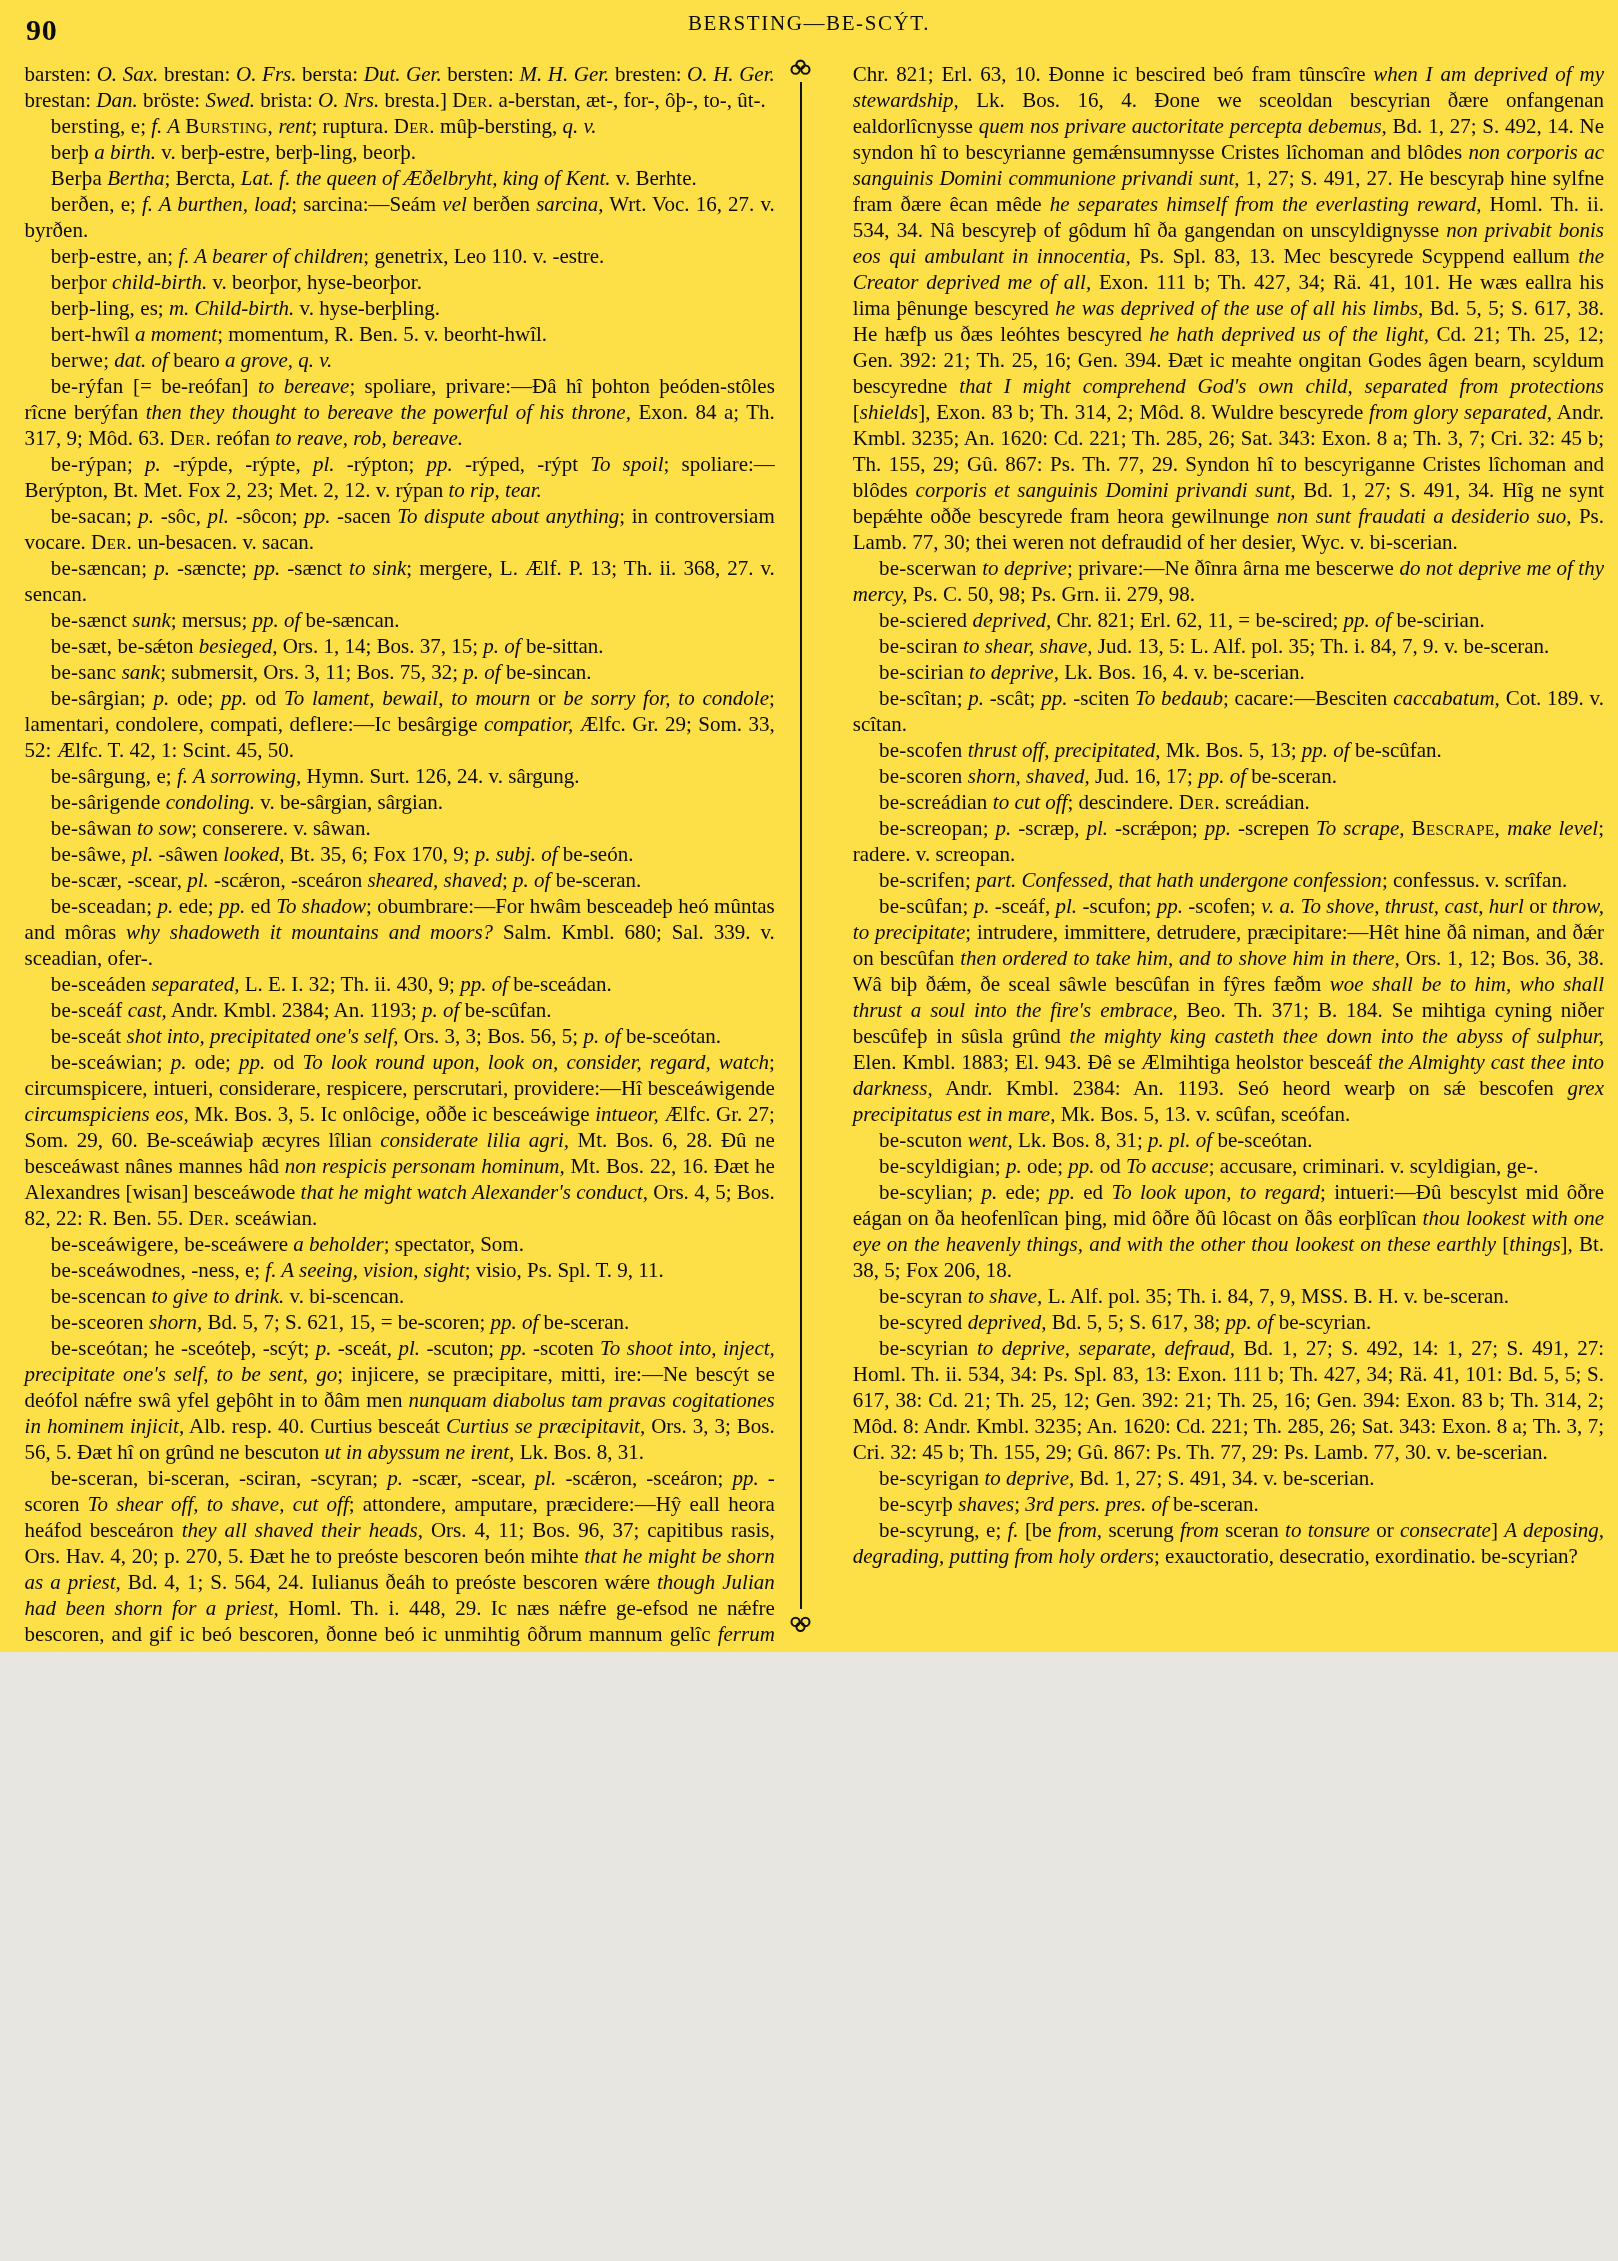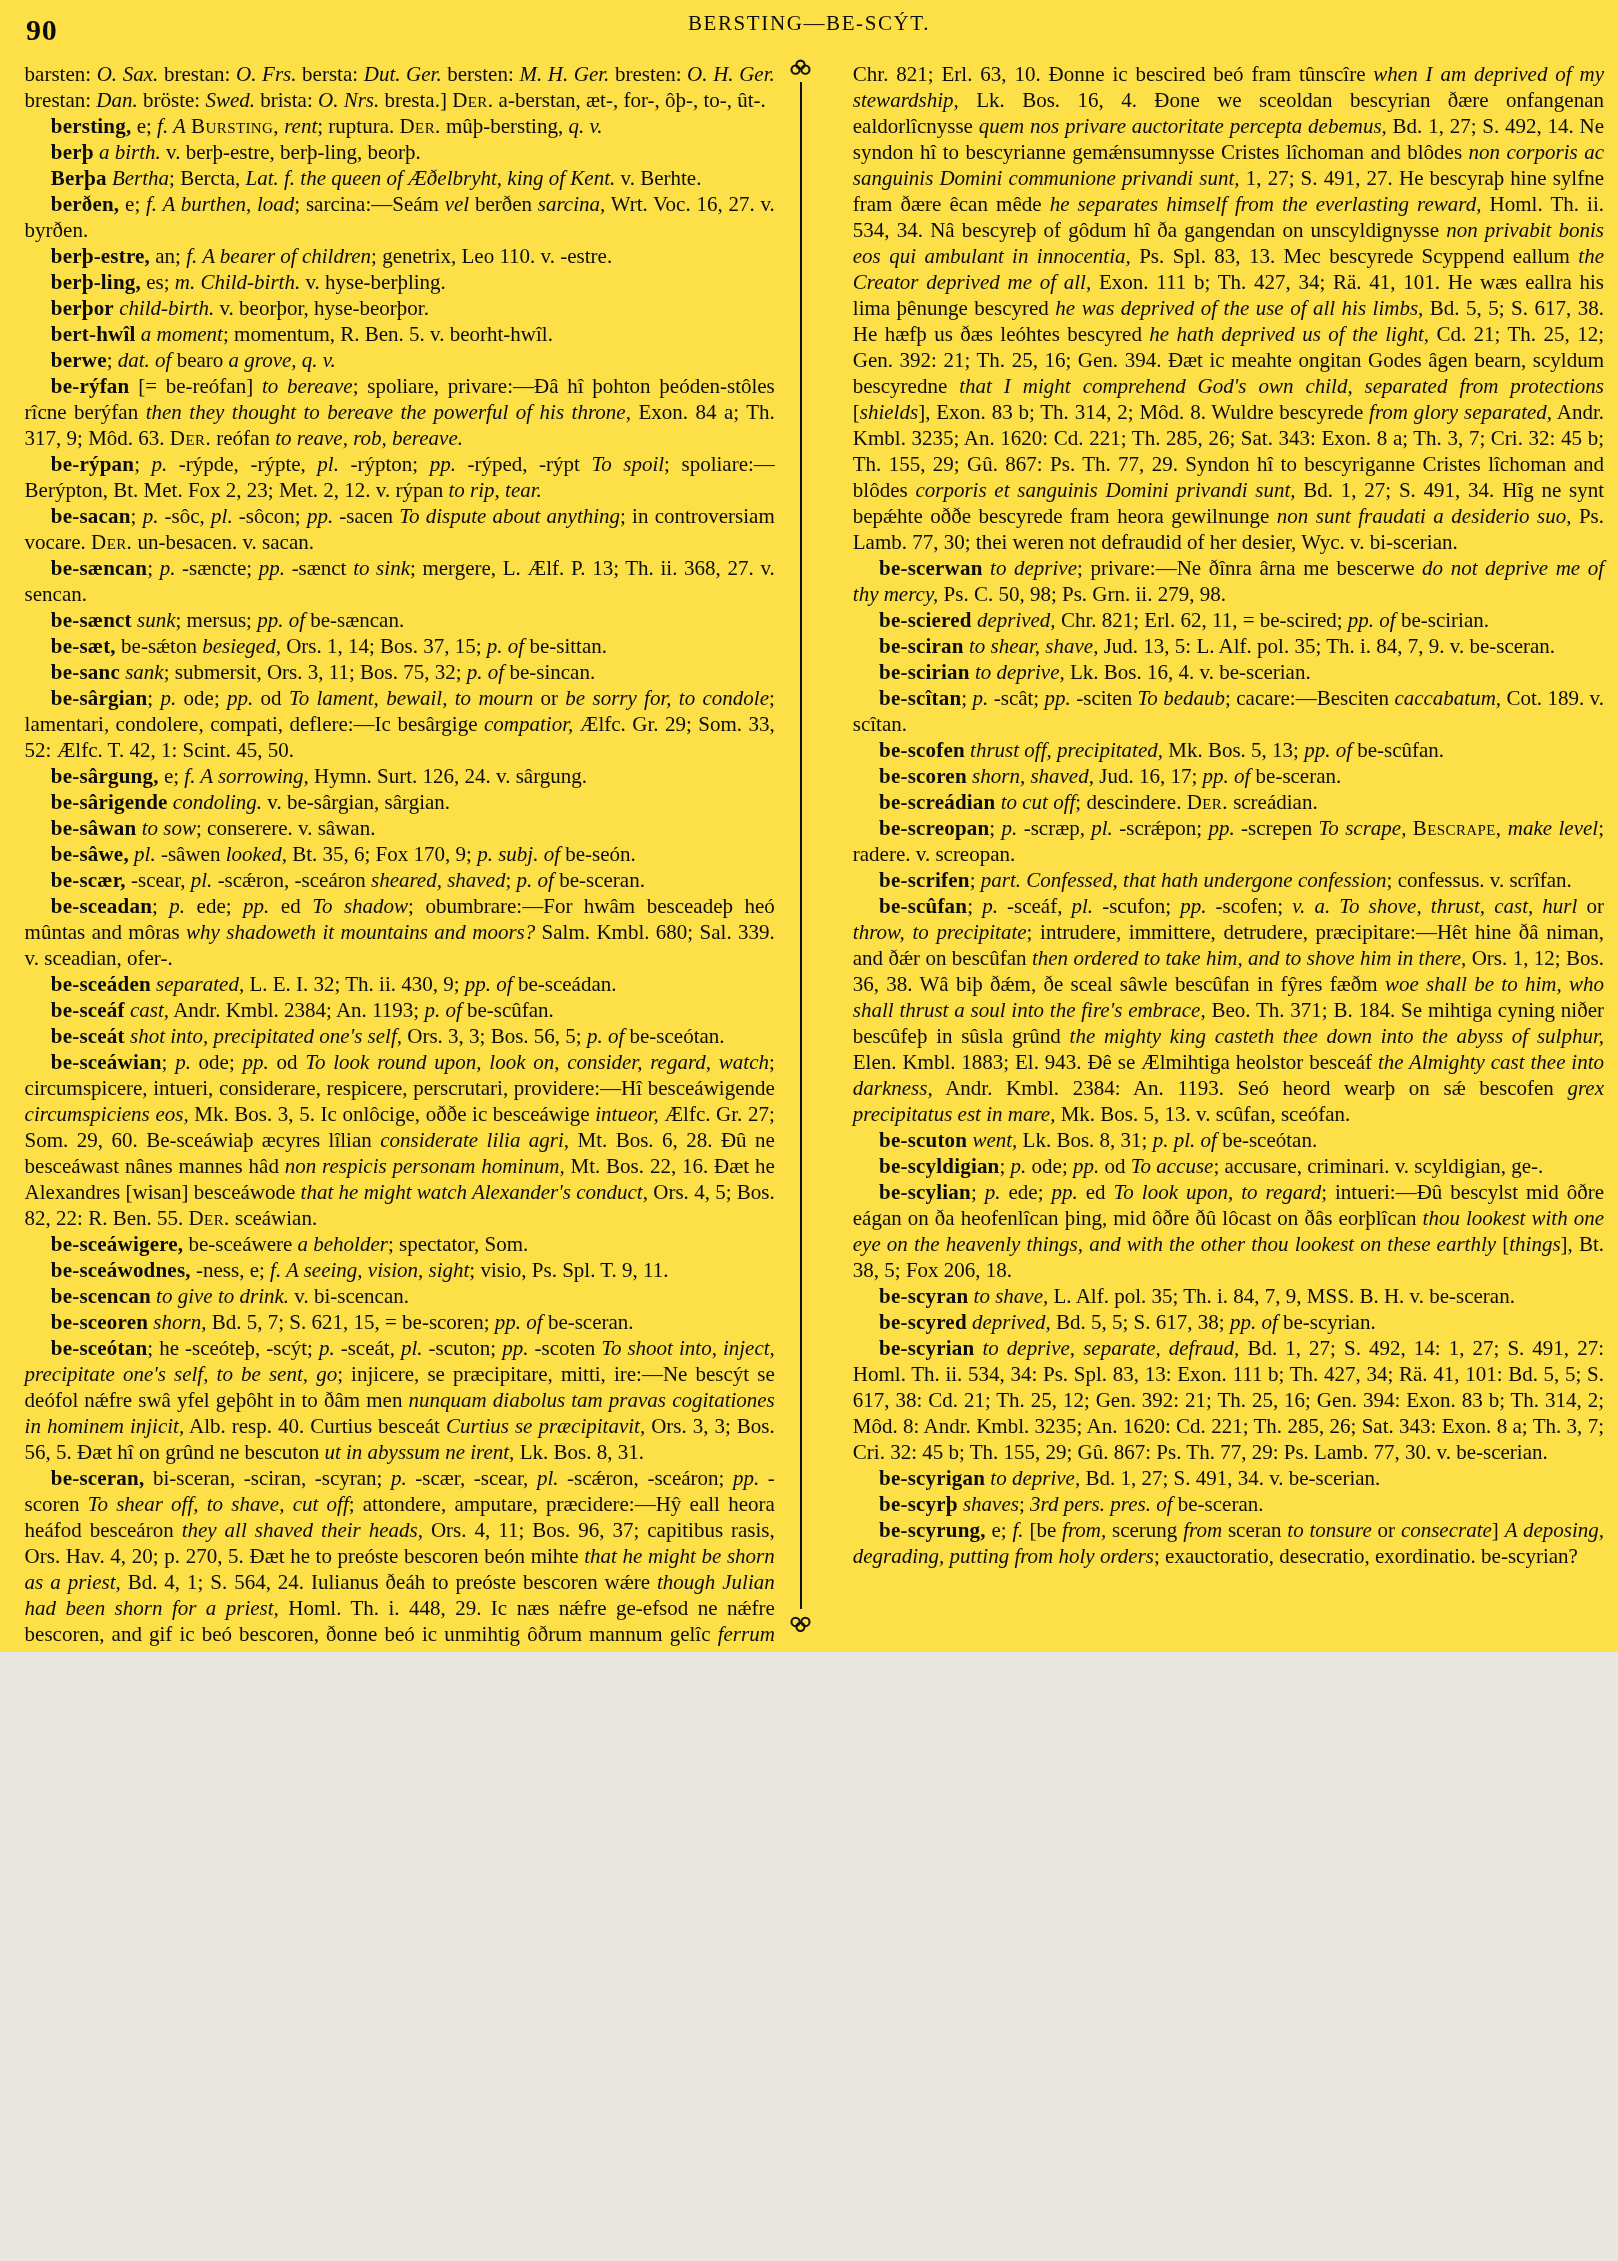--- a/index.html
+++ b/index.html
@@ -8,21 +8,21 @@
   #masthead{position:absolute;top:8.2px;left:0;width:100%;height:52px;}
   #page-number{position:absolute;left:26px;top:4.9px;font-size:30px;font-weight:bold;letter-spacing:0.8px;}
   #page-title{position:absolute;left:0;top:3.3px;width:100%;text-align:center;font-size:21px;
               letter-spacing:1.6px;font-weight:normal;}
   #columns{position:absolute;top:61px;left:24.6px;right:14px;bottom:14.7px;display:flex;}
   .col{width:762px;font-size:21px;line-height:26px;text-align:justify;hyphens:none;}
   #col-left{margin-right:39px;}
   #col-right{margin-left:39px;width:763px;}
   .entry{margin:0;text-indent:1.25em;}
   .entry.cont{text-indent:0;}
-  .entry b{font-weight:bold;letter-spacing:0.2px;}
+  .entry b{font-weight:normal;letter-spacing:0.2px;}
   sc{font-variant:small-caps;letter-spacing:0.4px;}
   #divider{position:absolute;left:800px;top:82px;bottom:43px;width:1.6px;background:#111;}
   .trefoil{position:absolute;left:789px;width:23px;height:24.6px;}
   #trefoil-top{top:59px;}
   #trefoil-bottom{bottom:19.7px;transform:rotate(180deg);}
 </style>
 </head>
 <body>
 
 <div id="page">
@@ -44,22 +44,22 @@
   </svg>
 
   <div id="columns">
     <div class="col" id="col-left">
         <p class="entry cont">barsten: <i>O. Sax.</i> brestan: <i>O. Frs.</i> bersta: <i>Dut. Ger.</i> bersten: <i>M. H. Ger.</i> bresten: <i>O. H. Ger.</i> brestan: <i>Dan.</i> bröste: <i>Swed.</i> brista: <i>O. Nrs.</i> bresta.] <sc>Der.</sc> a-berstan, æt-, for-, ôþ-, to-, ût-.</p>
         <p class="entry"><b>bersting,</b> e; <i>f. A</i> <sc>Bursting,</sc> <i>rent</i>; ruptura. <sc>Der.</sc> mûþ-bersting, <i>q. v.</i></p>
         <p class="entry"><b>berþ</b> <i>a birth.</i> v. berþ-estre, berþ-ling, beorþ.</p>
         <p class="entry"><b>Berþa</b> <i>Bertha</i>; Bercta, <i>Lat. f. the queen of Æðelbryht, king of Kent.</i> v. Berhte.</p>
         <p class="entry"><b>berðen,</b> e; <i>f. A burthen, load</i>; sarcina:—Seám <i>vel</i> berðen <i>sarcina,</i> Wrt. Voc. 16, 27. v. byrðen.</p>
         <p class="entry"><b>berþ-estre,</b> an; <i>f. A bearer of children</i>; genetrix, Leo 110. v. -estre.</p>
+        <p class="entry"><b>berþor</b> <i>child-birth.</i> v. beorþor, hyse-beorþor.</p>
         <p class="entry"><b>berþ-ling,</b> es; <i>m. Child-birth.</i> v. hyse-berþling.</p>
-        <p class="entry"><b>berþor</b> <i>child-birth.</i> v. beorþor, hyse-beorþor.</p>
         <p class="entry"><b>bert-hwîl</b> <i>a moment</i>; momentum, R. Ben. 5. v. beorht-hwîl.</p>
         <p class="entry"><b>berwe</b>; <i>dat. of</i> bearo <i>a grove, q. v.</i></p>
         <p class="entry"><b>be-rýfan</b> [= be-reófan] <i>to bereave</i>; spoliare, privare:—Ðâ hî þohton þeóden-stôles rîcne berýfan <i>then they thought to bereave the powerful of his throne,</i> Exon. 84 a; Th. 317, 9; Môd. 63. <sc>Der.</sc> reófan <i>to reave, rob, bereave.</i></p>
         <p class="entry"><b>be-rýpan</b>; <i>p.</i> -rýpde, -rýpte, <i>pl.</i> -rýpton; <i>pp.</i> -rýped, -rýpt <i>To spoil</i>; spoliare:—Berýpton, Bt. Met. Fox 2, 23; Met. 2, 12. v. rýpan <i>to rip, tear.</i></p>
         <p class="entry"><b>be-sacan</b>; <i>p.</i> -sôc, <i>pl.</i> -sôcon; <i>pp.</i> -sacen <i>To dispute about anything</i>; in controversiam vocare. <sc>Der.</sc> un-besacen. v. sacan.</p>
         <p class="entry"><b>be-sæncan</b>; <i>p.</i> -sæncte; <i>pp.</i> -sænct <i>to sink</i>; mergere, L. Ælf. P. 13; Th. ii. 368, 27. v. sencan.</p>
         <p class="entry"><b>be-sænct</b> <i>sunk</i>; mersus; <i>pp. of</i> be-sæncan.</p>
         <p class="entry"><b>be-sæt,</b> be-sǽton <i>besieged,</i> Ors. 1, 14; Bos. 37, 15; <i>p. of</i> be-sittan.</p>
         <p class="entry"><b>be-sanc</b> <i>sank</i>; submersit, Ors. 3, 11; Bos. 75, 32; <i>p. of</i> be-sincan.</p>
         <p class="entry"><b>be-sârgian</b>; <i>p.</i> ode; <i>pp.</i> od <i>To lament, bewail, to mourn</i> or <i>be sorry for, to condole</i>; lamentari, condolere, compati, deflere:—Ic besârgige <i>compatior,</i> Ælfc. Gr. 29; Som. 33, 52: Ælfc. T. 42, 1: Scint. 45, 50.</p>

